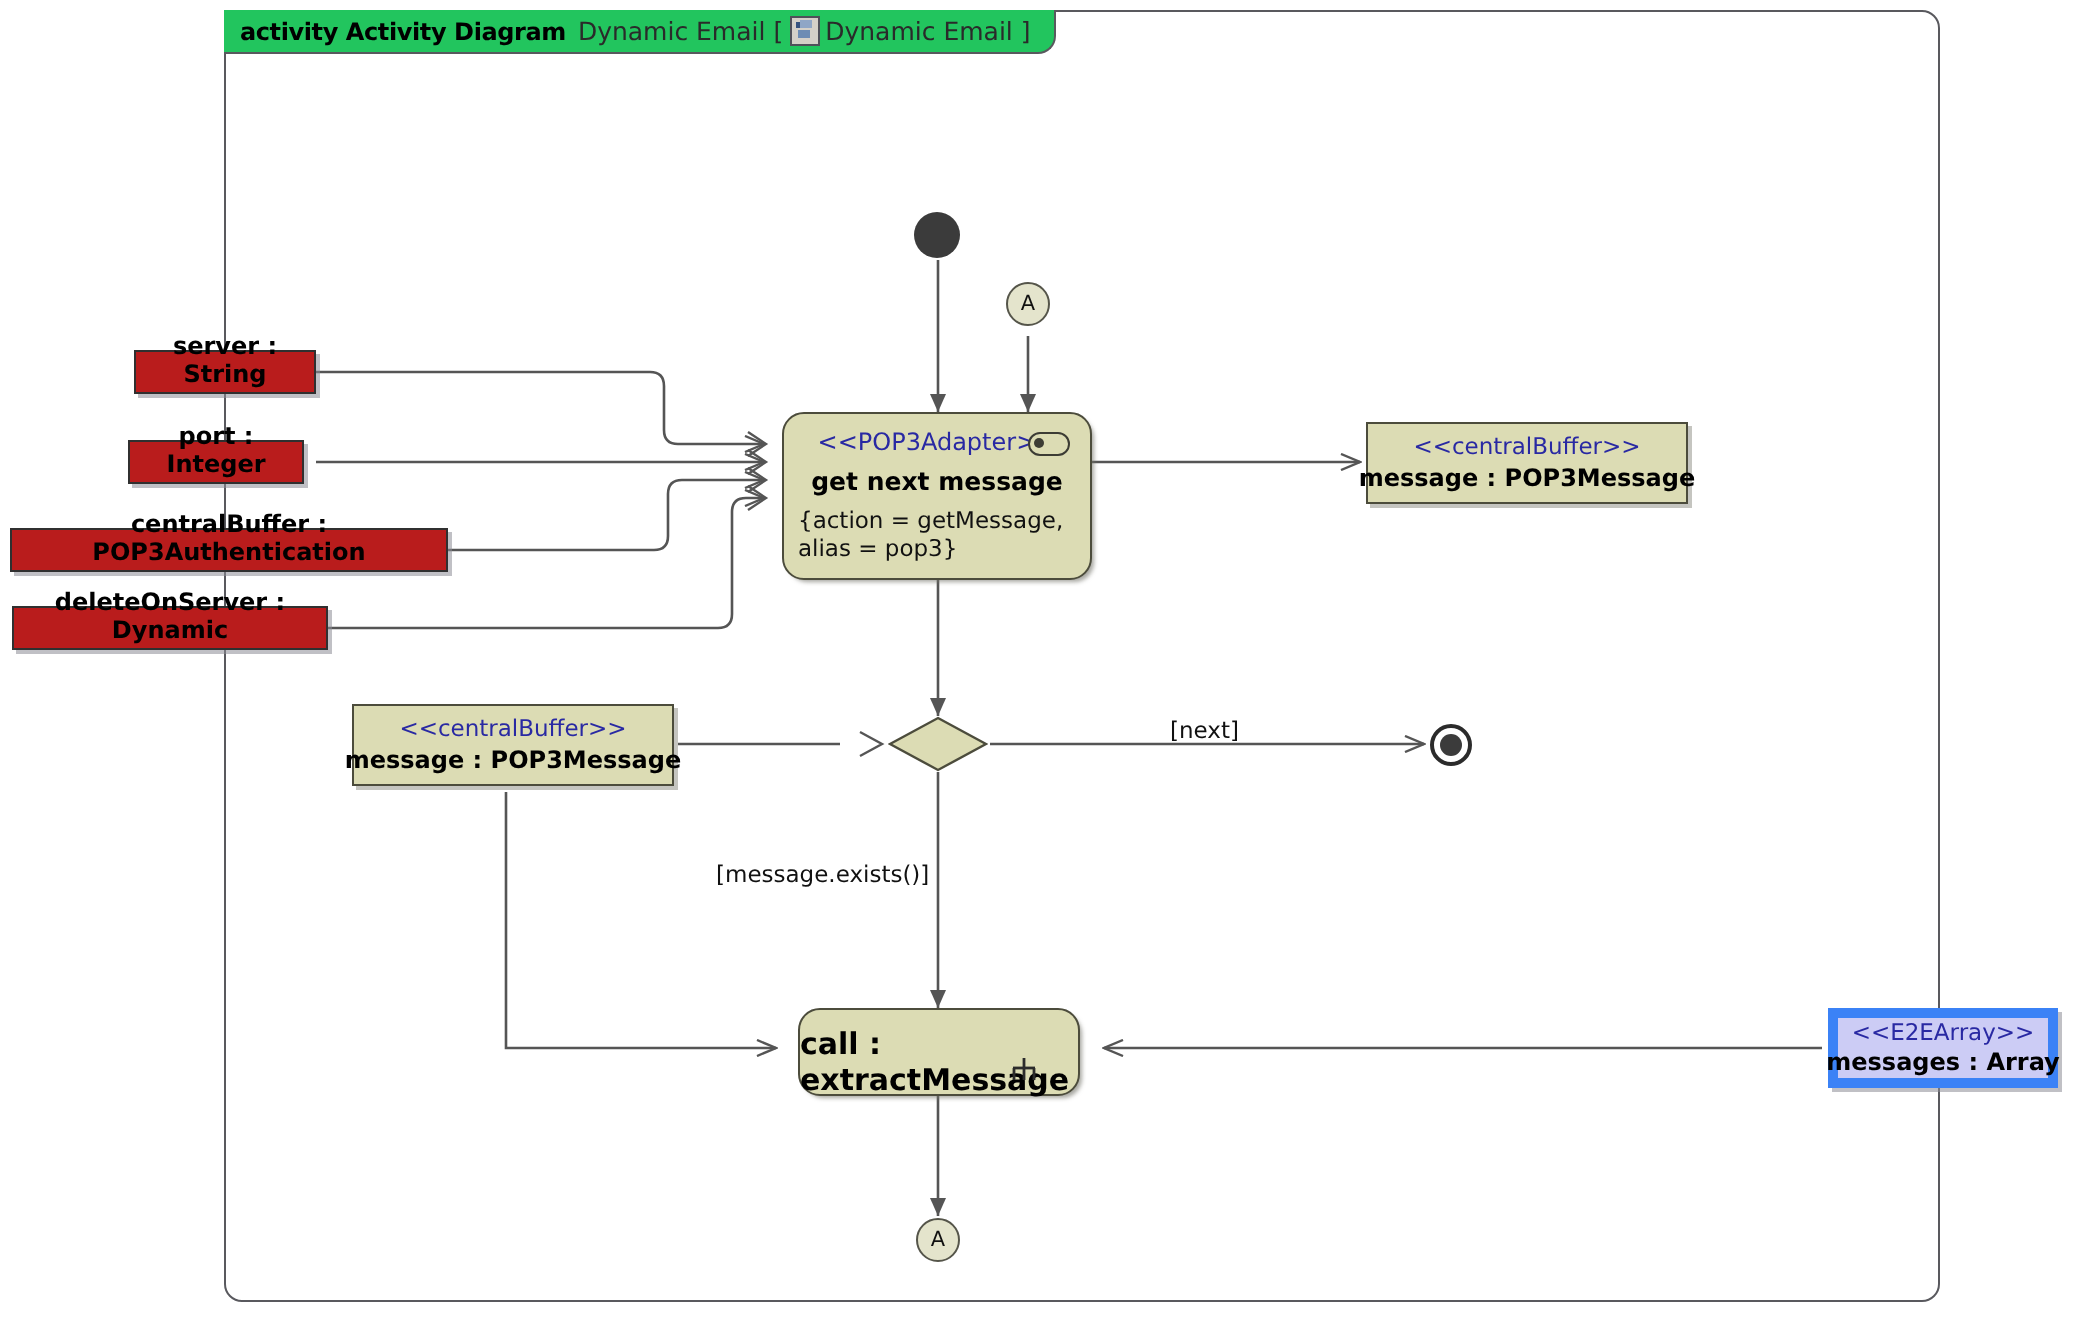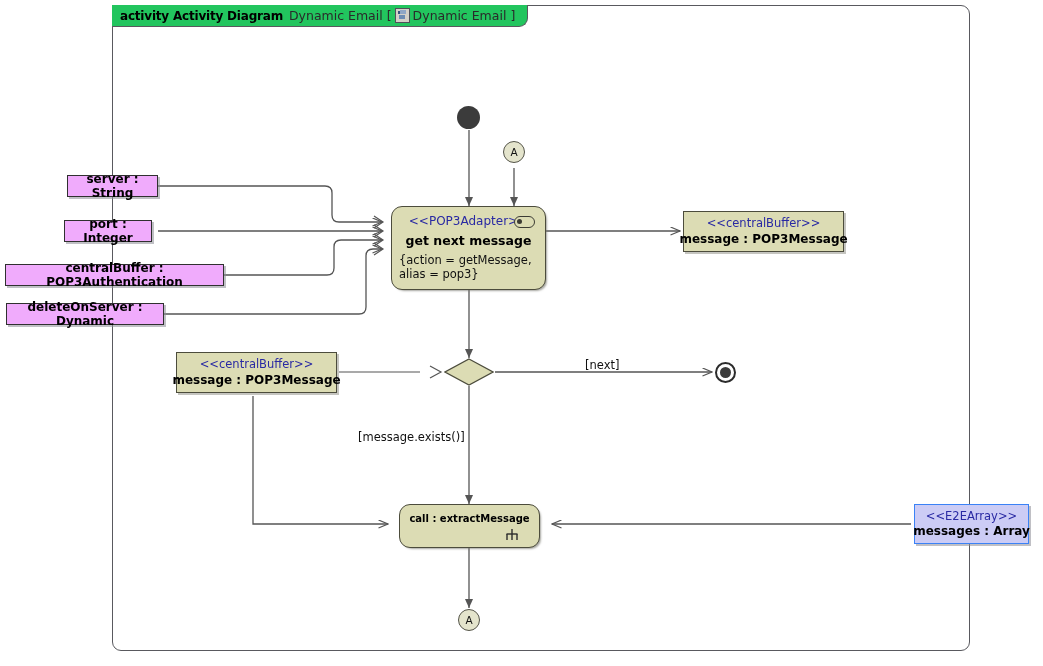--- a/index.html
+++ b/index.html
@@ -93,37 +93,38 @@
     position: absolute;
     box-sizing: border-box;
     display: flex;
     flex-direction: column;
     align-items: center;
     justify-content: center;
     text-align: center;
     line-height: 1.18;
   }
   .node-param {
-    background: #f0abfc;
+    background: #b91c1c;
     border: 1px solid #303030;
     box-shadow: 2px 2px 0 -0px rgba(140,140,150,0.55);
     font-size: 12px;
     font-weight: bold;
     color: #000000;
     padding: 2px 6px;
+    justify-content: flex-end;
   }
   .node-buffer {
     background: #dcdcb4;
     border: 1px solid #4c4c3c;
     box-shadow: 2px 2px 0 0 rgba(150,150,140,0.55);
     padding: 3px 8px;
   }
   .node-e2e {
     background: #ccccf5;
-    border: 1px solid #3b82f6;
+    border: 5px solid #3b82f6;
     box-shadow: 2px 2px 0 0 rgba(140,140,150,0.55);
     padding: 3px 8px;
   }
   .stereo {
     font-size: 11.5px;
     color: #2929a3;
     font-weight: normal;
     white-space: nowrap;
   }
   .nname {
@@ -199,21 +200,21 @@
     box-sizing: border-box;
     background: #dcdcb4;
     border: 1px solid #4c4c3c;
     border-radius: 11px;
     box-shadow: 2px 2px 2px -1px rgba(120,120,110,0.65);
     display: flex;
     align-items: flex-start;
     justify-content: center;
   }
   .action2 .a2-label {
-    font-size: 10px;
+    font-size: 15px;
     font-weight: bold;
     color: #000000;
     margin-top: 8px;
   }
   .rake {
     position: absolute;
     right: 20px;
     bottom: 6px;
     width: 14px;
     height: 12px;

